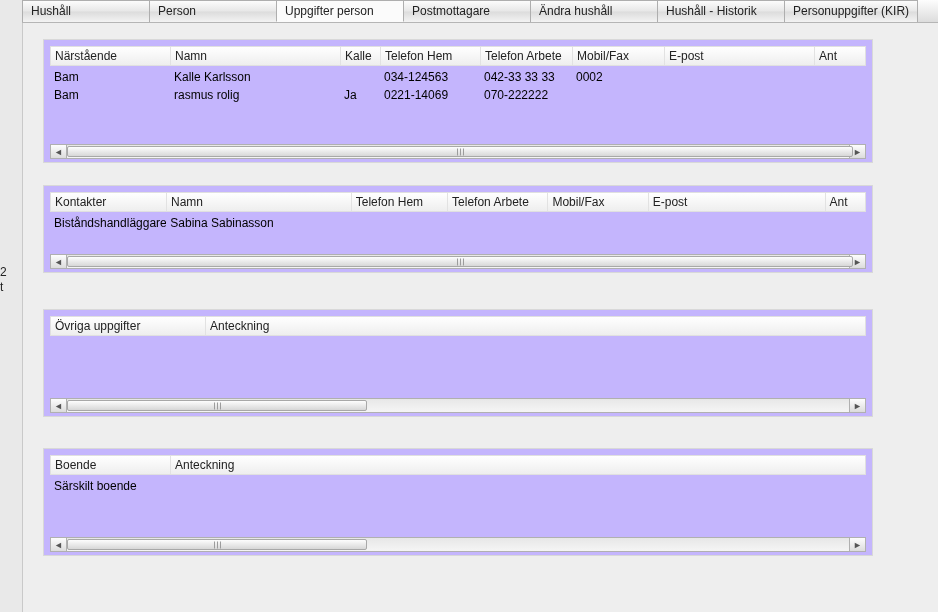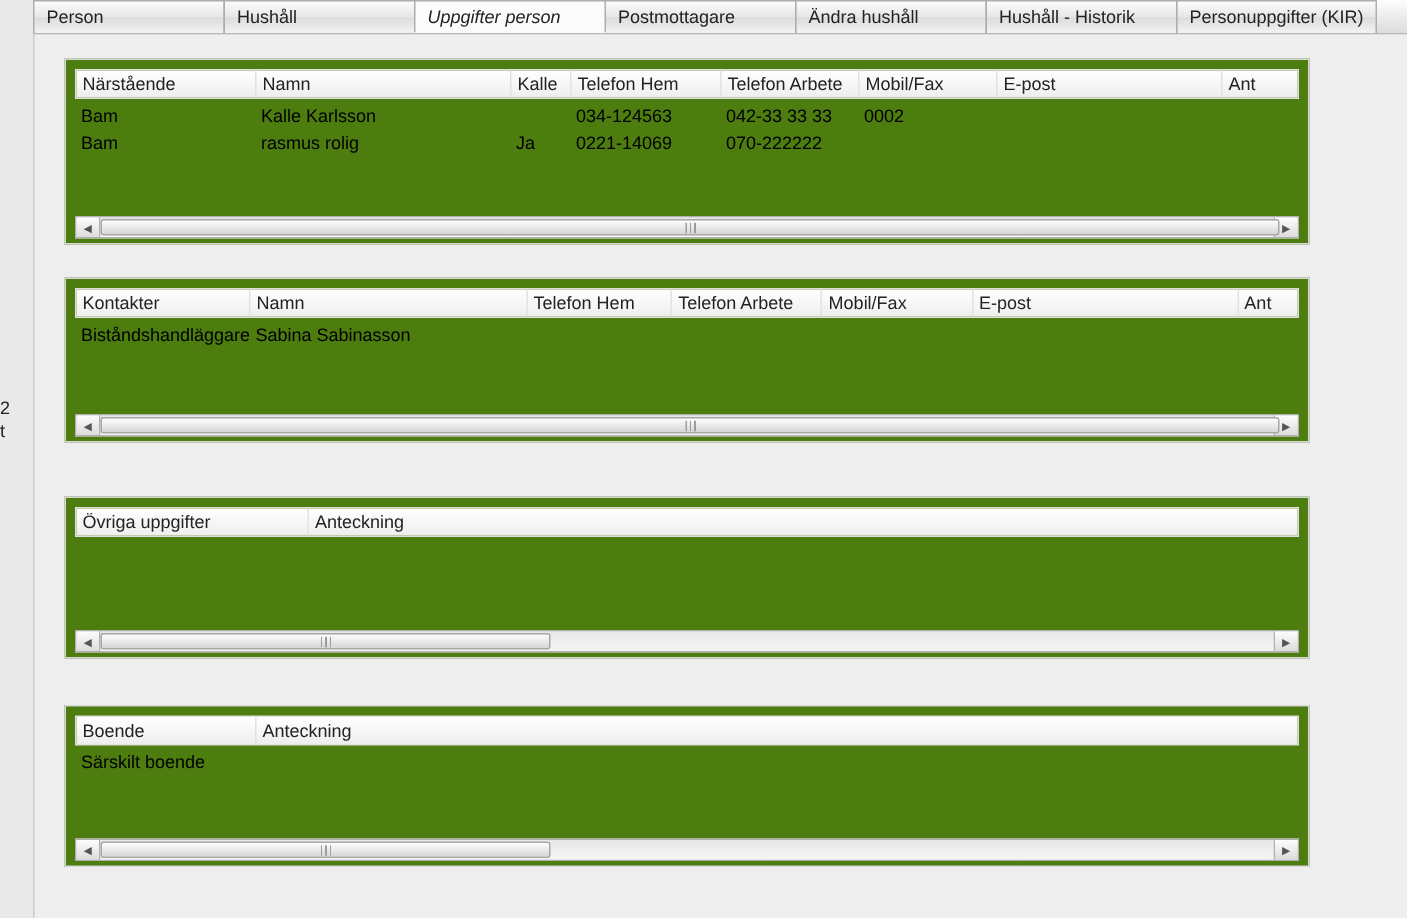--- a/index.html
+++ b/index.html
@@ -33,37 +33,36 @@
     margin-right: -1px;
     white-space: nowrap;
     overflow: hidden;
   }
   .tab.active {
     background: #fbfbfb;
     border-bottom: 1px solid #fbfbfb;
     position: relative;
     z-index: 2;
     font-weight: normal;
-    font-style: italic;
   }
   .content {
     position: absolute;
     top: 23px; left: 22px; right: 0; bottom: 0;
     background: #eeeeee;
     border-left: 1px solid #c9c9c9;
     padding: 10px 0 0 0;
     overflow: hidden;
   }
   .panel-row {
     position: relative;
     margin: 6px 0 10px 20px;
   }
   .panel {
     border: 1px solid #d8d8d8;
-    background: #4d7c0f;
+    background: #c4b5fd;
     width: 830px;
     position: relative;
   }
   .grid-head {
     background: linear-gradient(to bottom, #ffffff, #eeeeee);
     border-bottom: 1px solid #e2e2e2;
     height: 20px;
     margin: 6px 6px 2px 6px;
     border: 1px solid #e0e0e0;
     display: flex;
@@ -146,22 +145,22 @@
 </style>
 </head>
 <body>
 
 <div class="left-crop">
   <div>2</div>
   <div>t</div>
 </div>
 
 <div class="tabbar">
+  <div class="tab">Hushåll</div>
   <div class="tab">Person</div>
-  <div class="tab">Hushåll</div>
   <div class="tab active">Uppgifter person</div>
   <div class="tab">Postmottagare</div>
   <div class="tab">Ändra hushåll</div>
   <div class="tab">Hushåll - Historik</div>
   <div class="tab" style="flex-basis:134px">Personuppgifter (KIR)</div>
 </div>
 
 <div class="content">
 
   <div class="panel-row">
@@ -205,21 +204,21 @@
               <div class="grip" style="left:393px"></div>
             </div>
         </div>
         <div class="btn right">►</div>
       </div>
     </div>
 
   </div>
 
   <div class="panel-row" style="margin-top:22px">
-    <div class="panel" style="height:110px">
+    <div class="panel" style="height:88px">
       <div class="grid-head">
         <div class="col wB0">Kontakter</div>
         <div class="col wB1">Namn</div>
         <div class="col wB2">Telefon Hem</div>
         <div class="col wB3">Telefon Arbete</div>
         <div class="col wB4">Mobil/Fax</div>
         <div class="col wB5">E-post</div>
         <div class="col wB6">Ant</div>
       </div>
       <div class="grid-body">

